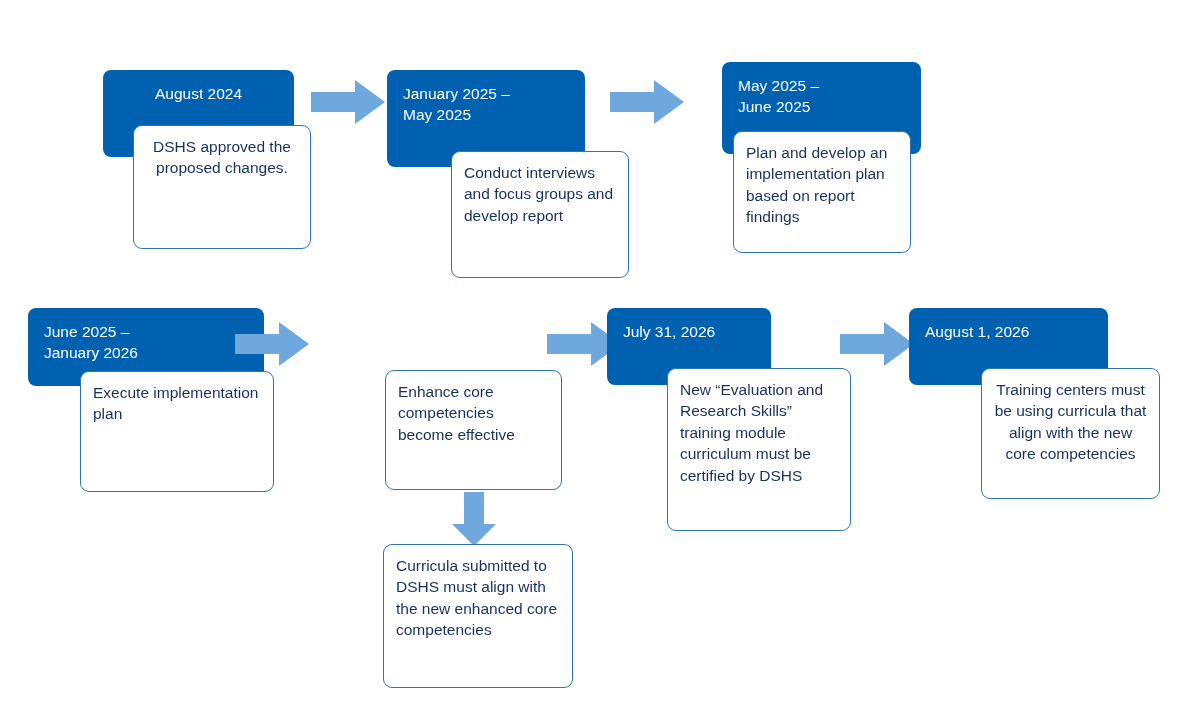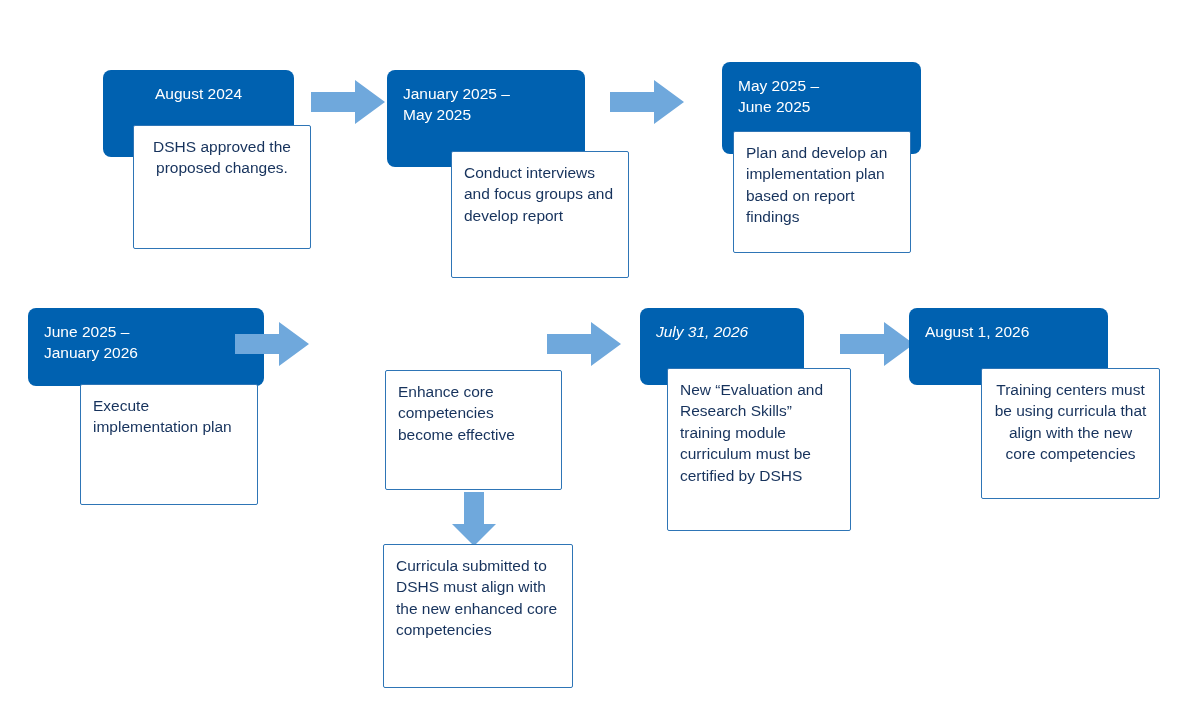--- a/index.html
+++ b/index.html
@@ -27,21 +27,21 @@
     text-align: center;
     white-space: pre-line;
   }
   .date-box.left-align {
     text-align: left;
   }
   .note-box {
     position: absolute;
     background: #ffffff;
     border: 1.6px solid #2E75B6;
-    border-radius: 2px;
+    border-radius: 9px;
     color: #16325C;
     font-size: 15.5px;
     line-height: 1.38;
     box-sizing: border-box;
     padding: 10px 12px;
     white-space: pre-line;
   }
   .note-box.center {
     text-align: center;
   }
@@ -71,33 +71,33 @@
   <svg class="arrow-right" style="left:610px; top:78px;" width="76" height="48" viewBox="0 0 76 48">
     <polygon points="0,14 44,14 44,2 74,24 44,46 44,34 0,34" fill="#6FA8DC"></polygon>
   </svg>
 
   <div class="date-box left-align" style="left:697px; top:62px; width:199px; height:92px;margin-left:25px;">May 2025 –
 June 2025</div>
   <div class="note-box" style="left:733px; top:131px; width:178px; height:122px;">Plan and develop an implementation plan based on report findings</div>
 
   <div class="date-box left-align" style="left:28px; top:308px; width:236px; height:78px;">June 2025 –
 January 2026</div>
-  <div class="note-box" style="left:80px; top:384px; width:178px; height:121px;">Execute implementation plan</div>
+  <div class="note-box" style="left:80px; top:371px; width:194px; height:121px;">Execute implementation plan</div>
 
   <svg class="arrow-right" style="left:235px; top:320px;" width="76" height="48" viewBox="0 0 76 48">
     <polygon points="0,14 44,14 44,2 74,24 44,46 44,34 0,34" fill="#6FA8DC"></polygon>
   </svg>
 
   <div class="note-box" style="left:385px; top:370px; width:177px; height:120px;">Enhance core competencies become effective</div>
 
   <svg class="arrow-right" style="left:547px; top:320px;" width="76" height="48" viewBox="0 0 76 48">
     <polygon points="0,14 44,14 44,2 74,24 44,46 44,34 0,34" fill="#6FA8DC"></polygon>
   </svg>
 
-  <div class="date-box left-align" style="left:640px; top:308px; width:164px; height:77px;font-style:italic;">July 31, 2026</div>
+  <div class="date-box left-align" style="left:607px; top:308px; width:164px; height:77px;">July 31, 2026</div>
   <div class="note-box" style="left:667px; top:368px; width:184px; height:163px;">New “Evaluation and Research Skills” training module curriculum must be certified by DSHS</div>
 
   <svg class="arrow-right" style="left:840px; top:320px;" width="76" height="48" viewBox="0 0 76 48">
     <polygon points="0,14 44,14 44,2 74,24 44,46 44,34 0,34" fill="#6FA8DC"></polygon>
   </svg>
 
   <div class="date-box left-align" style="left:909px; top:308px; width:199px; height:77px;">August 1, 2026</div>
   <div class="note-box center" style="left:981px; top:368px; width:179px; height:131px;">Training centers must be using curricula that align with the new core competencies</div>
 
   <svg class="arrow-down" style="left:450px; top:492px;" width="48" height="56" viewBox="0 0 48 56">

